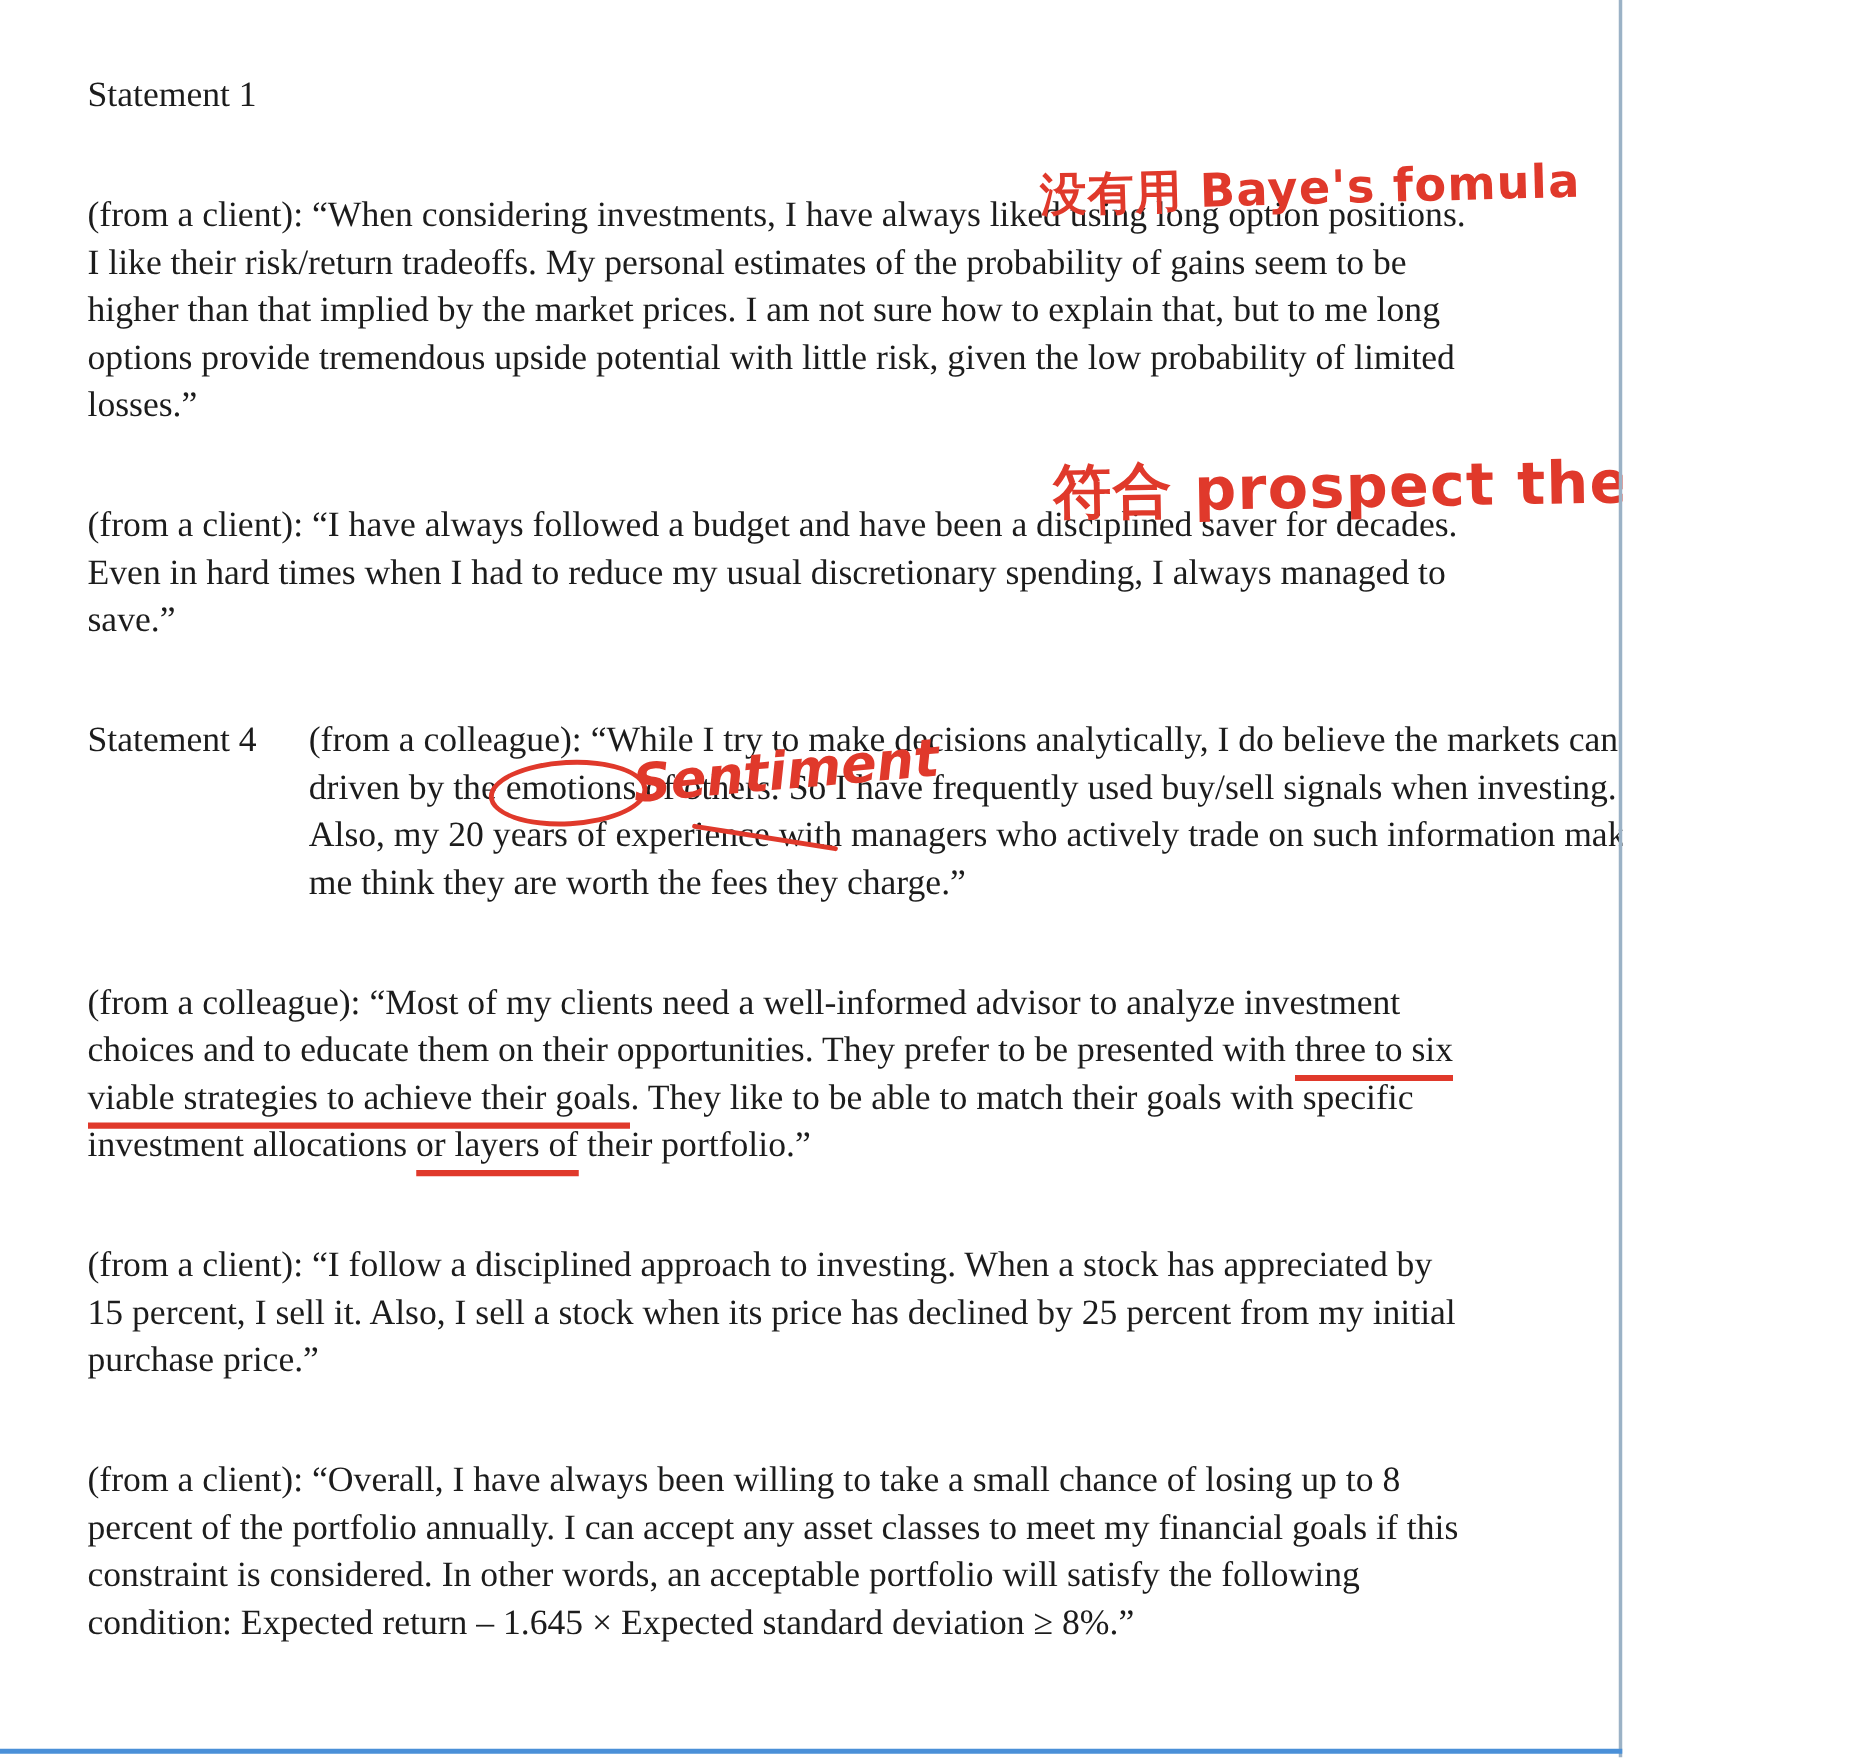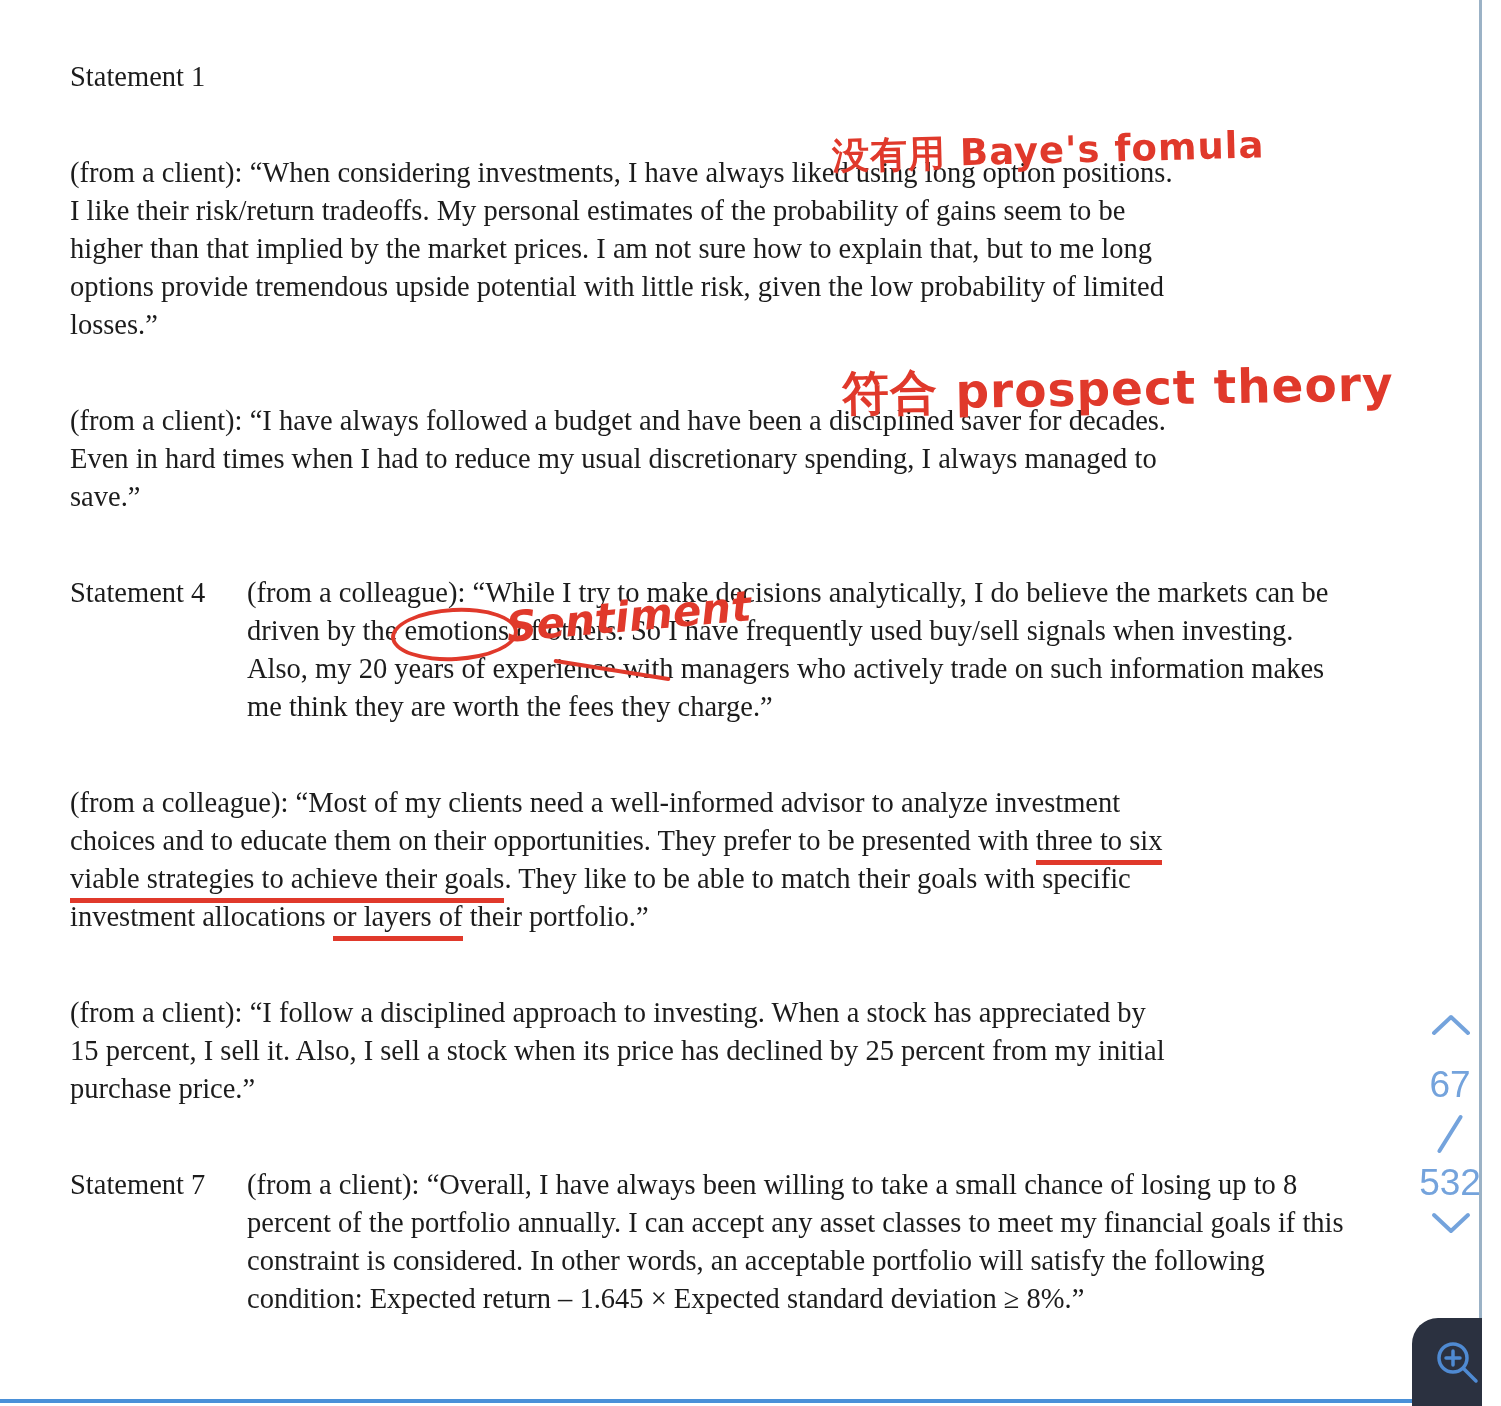--- a/index.html
+++ b/index.html
@@ -1,17 +1,17 @@
 <!DOCTYPE html>
 <html><head>
 <meta charset="utf-8">
 <style>
   html,body { margin:0; padding:0; }
   .page {
-    position:relative; width:1482px; height:1406px;
+    position:relative; width:1298px; height:1406px;
     background:#ffffff; overflow:hidden;
     font-family:"Liberation Serif", serif; color:#1c1c1c;
   }
   
   .statements { position:absolute; top:0; left:70px; width:1300px; }
   .statement { display:flex; margin-top:58px; }
   .stmt-label { width:177px; flex:none; font-size:28.5px; line-height:38px; }
   .stmt-text  { width:1110px; flex:none; font-size:28.5px; line-height:38px; }
   
   .mark-underline {
@@ -77,21 +77,20 @@
         <div class="stmt-label">Statement 4</div>
         <div class="stmt-text"><span>(from a colleague): “While I try to make decisions analytically, I do believe the markets can be driven by the </span><span class="mark-circle">emotions</span><span> of others. So I have frequently used buy/sell signals when investing. Also, my 20 years of experience with managers who actively trade on such information makes me think they are worth the fees they charge.”</span></div>
       </div>
       <div class="statement">
         <div class="stmt-text"><span>(from a colleague): “Most of my clients need a well-informed advisor to analyze investment choices and to educate them on their opportunities. They prefer to be presented with </span><span class="mark-underline">three to six viable strategies to achieve their goals</span><span>. They like to be able to match their goals with specific investment allocations </span><span class="mark-underline">or layers of</span><span> their portfolio.”</span></div>
       </div>
       <div class="statement">
         <div class="stmt-text"><span>(from a client): “I follow a disciplined approach to investing. When a stock has appreciated by 15 percent, I sell it. Also, I sell a stock when its price has declined by 25 percent from my initial purchase price.”</span></div>
       </div>
       <div class="statement">
-        <div class="stmt-label">Statement 7</div>
         <div class="stmt-text"><span>(from a client): “Overall, I have always been willing to take a small chance of losing up to 8 percent of the portfolio annually. I can accept any asset classes to meet my financial goals if this constraint is considered. In other words, an acceptable portfolio will satisfy the following condition: Expected return – 1.645 × Expected standard deviation ≥ 8%.”</span></div>
       </div>
     </div>
 
   <div class="handnote note-bayes">没有用 Baye's fomula</div>
   <div class="handnote note-prospect">符合 prospect theory</div>
   <div class="handnote note-sentiment">Sentiment</div>
   <div class="stroke-tail"></div>
 
   <div class="right-line"></div>

